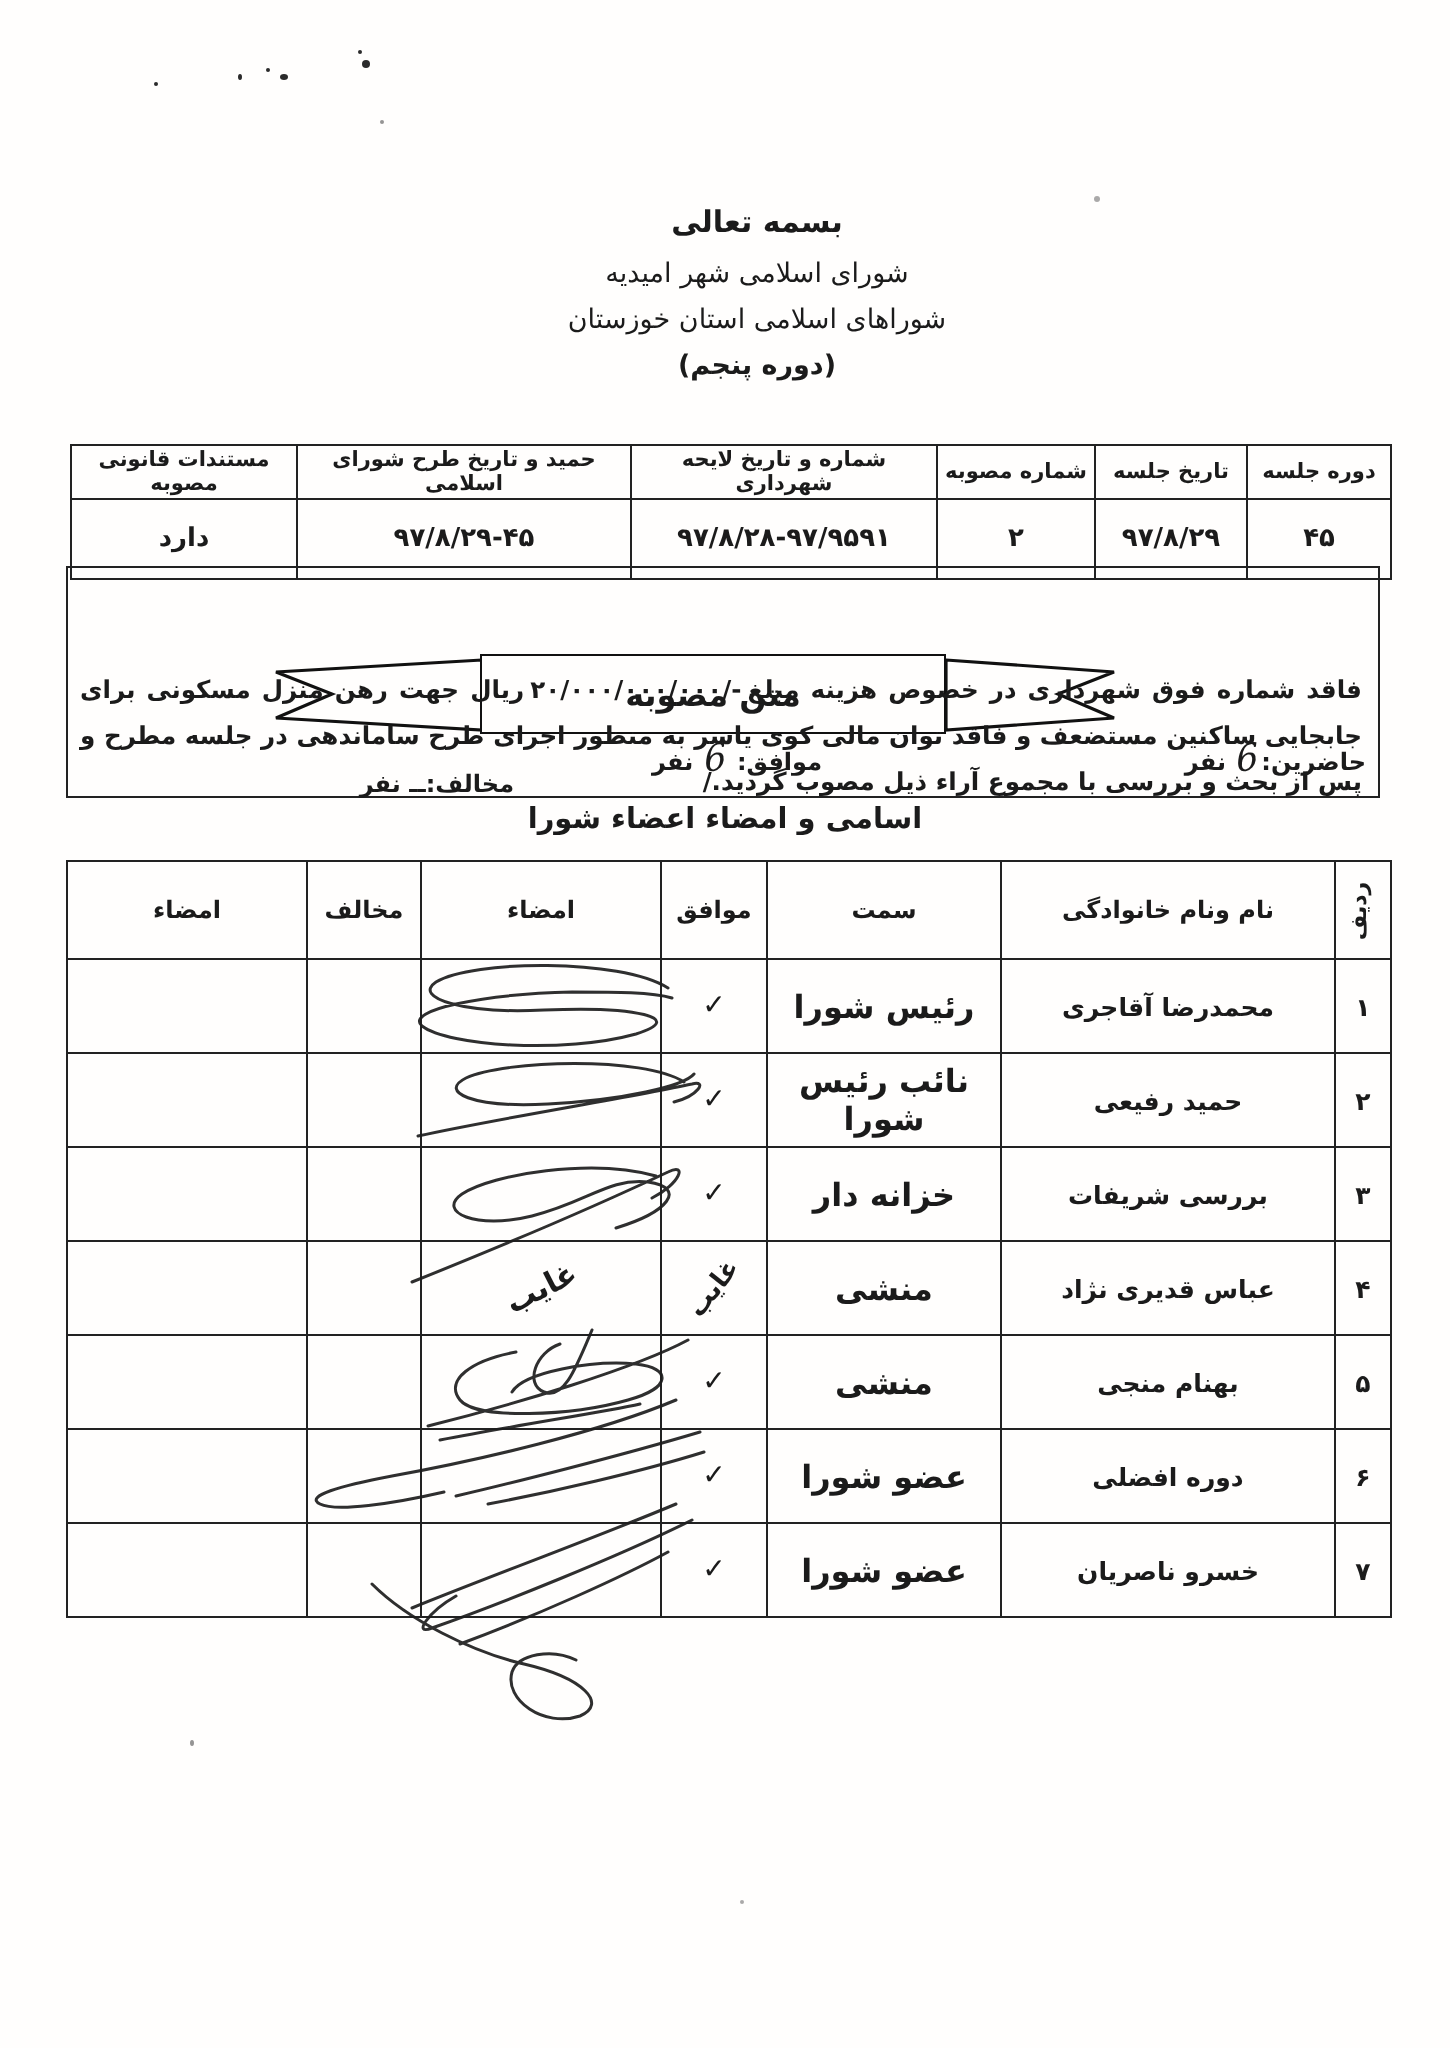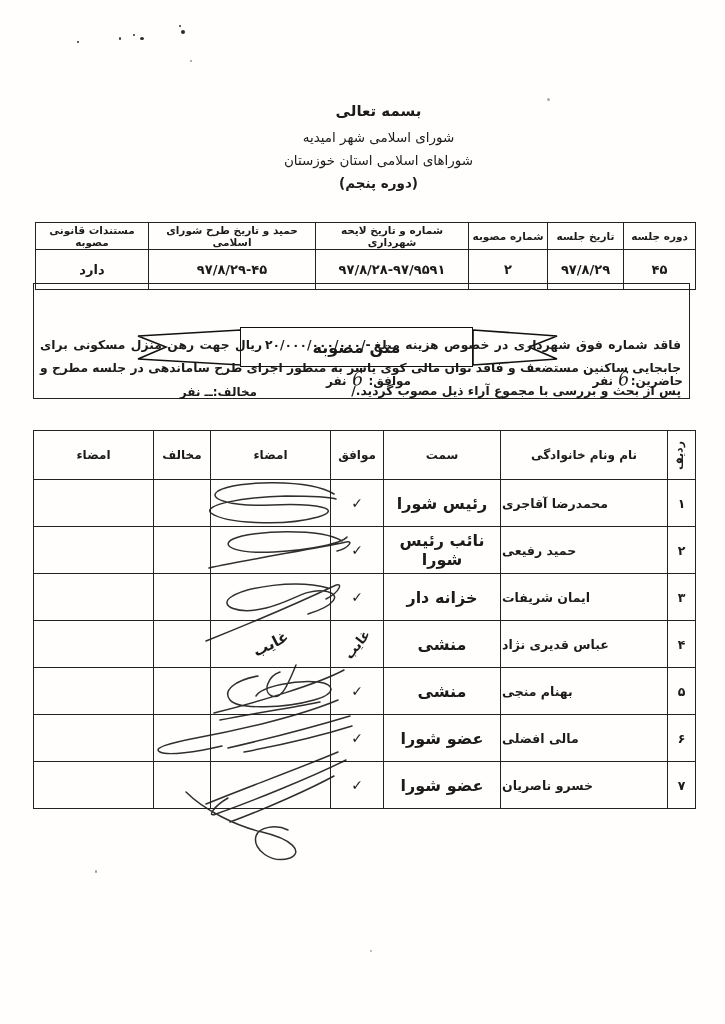--- a/index.html
+++ b/index.html
@@ -38,21 +38,21 @@
   
   .sec-title{position:absolute;top:402px;left:0;width:725px;text-align:center;
       font-weight:bold;font-size:14.5px;}
   
   .sig-table{position:absolute;top:430px;left:33px;width:662px;}
   .sig-table th,.sig-table td{border:1.6px solid #222;text-align:center;vertical-align:middle;
       font-weight:bold;overflow:visible;}
   .sig-table th{height:46px;font-size:12px;}
   .sig-table td{height:44px;font-size:12.5px;}
   .rotate-head span{display:inline-block;transform:rotate(-90deg);font-size:11px;}
-  td.name-cell{text-align:left;font-size:12.5px;}
+  td.name-cell{text-align:center;font-size:12.5px;}
   td.pos-cell{font-size:16px;}
   .vote{font-weight:400;font-size:14px;}
   .vote-absent{display:inline-block;transform:rotate(-52deg);font-size:13px;font-weight:bold;}
   .sig-absent{display:inline-block;transform:rotate(-27deg);font-size:15px;font-weight:bold;}
   
   .sig-overlay{position:absolute;top:0;left:0;pointer-events:none;}
   .sig-overlay path{fill:none;stroke:#1d1d1d;stroke-width:1.5;stroke-linecap:round;opacity:.92;}
 </style>
 </head>
 <body>
@@ -115,20 +115,21 @@
       <div class="ribbon-center">متن مصوبه</div>
     </div>
     <p class="res-text"><span>فاقد شماره فوق شهرداری در خصوص هزینه مبلغ</span><span class="amount">-/۲۰/۰۰۰/۰۰۰/۰۰۰</span><span>ریال جهت رهن منزل مسکونی برای جابجایی ساکنین مستضعف و فاقد توان مالی کوی یاسر به منظور اجرای طرح ساماندهی در جلسه مطرح و پس از بحث و بررسی با مجموع آراء ذیل مصوب گردید./</span></p>
     <div class="stats">
       <span class="stat-present"><span>حاضرین:</span><span class="hand-num">6</span> <span>نفر</span></span>
       <span class="stat-agree"><span>موافق:</span> <span class="hand-num">6</span> <span>نفر</span></span>
       <span class="stat-oppose">مخالف:ــ نفر</span>
     </div>
   </div>
 
+  <div class="sec-title">اسامی و امضاء اعضاء شورا</div>
 
   <table class="sig-table">
     <colgroup>
         <col style="width:28px">
         <col style="width:167px">
         <col style="width:117px">
         <col style="width:53px">
         <col style="width:120px">
         <col style="width:57px">
         <col style="width:120px">
@@ -156,21 +157,21 @@
       <td>۲</td>
       <td class="name-cell">حمید رفیعی</td>
       <td class="pos-cell">نائب رئیس شورا</td>
       <td><span class="vote">✓</span></td>
       <td></td>
       <td></td>
       <td></td>
     </tr>
     <tr>
       <td>۳</td>
-      <td class="name-cell">ایمان شریفات</td>
+      <td class="name-cell">بررسی شریفات</td>
       <td class="pos-cell">خزانه دار</td>
       <td><span class="vote">✓</span></td>
       <td></td>
       <td></td>
       <td></td>
     </tr>
     <tr>
       <td>۴</td>
       <td class="name-cell">عباس قدیری نژاد</td>
       <td class="pos-cell">منشی</td>
@@ -183,21 +184,21 @@
       <td>۵</td>
       <td class="name-cell">بهنام منجی</td>
       <td class="pos-cell">منشی</td>
       <td><span class="vote">✓</span></td>
       <td></td>
       <td></td>
       <td></td>
     </tr>
     <tr>
       <td>۶</td>
-      <td class="name-cell">مالی افضلی</td>
+      <td class="name-cell">دوره افضلی</td>
       <td class="pos-cell">عضو شورا</td>
       <td><span class="vote">✓</span></td>
       <td></td>
       <td></td>
       <td></td>
     </tr>
     <tr>
       <td>۷</td>
       <td class="name-cell">خسرو ناصریان</td>
       <td class="pos-cell">عضو شورا</td>

